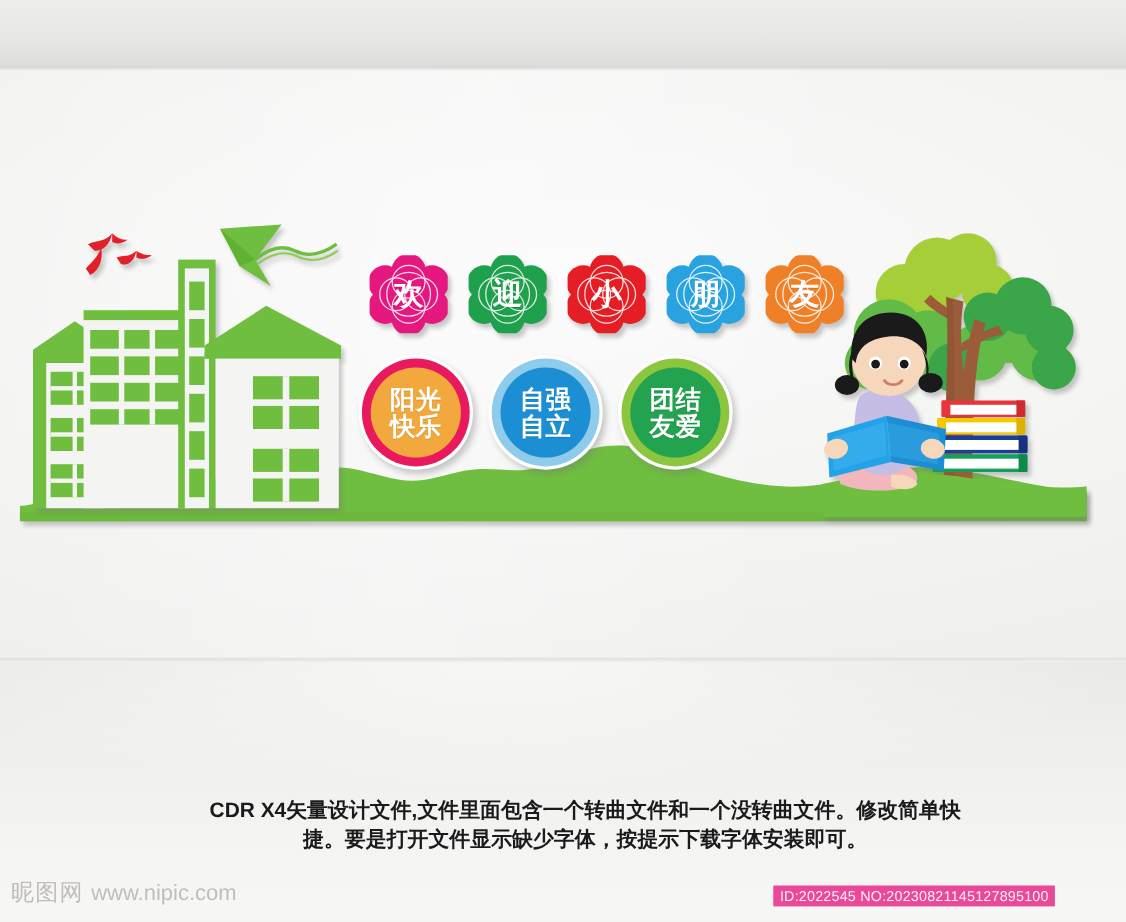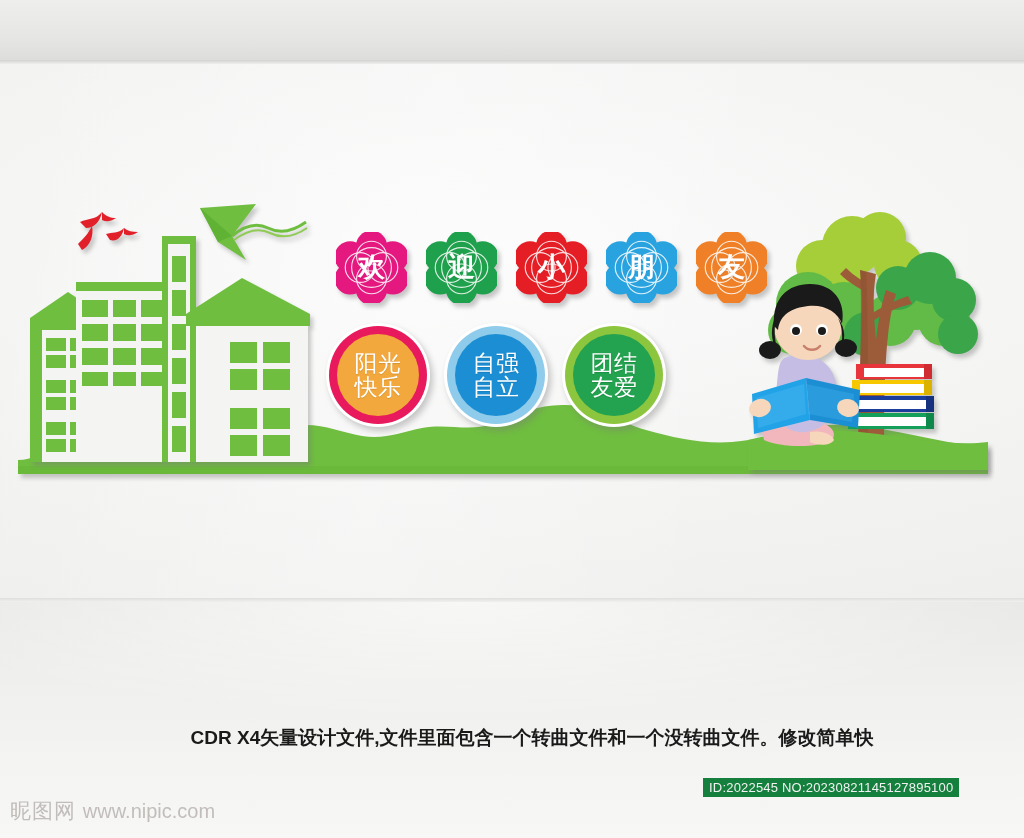--- a/index.html
+++ b/index.html
@@ -90,21 +90,21 @@
     background:#fff;
   }
   .circ .ring {
     position:absolute; inset:3px; border-radius:50%;
   }
   .circ .inner {
     position:absolute; inset:11px; border-radius:50%;
   }
   .circ .label {
     position:relative; z-index:3; color:#fff; text-align:center;
-    font-size:23px; font-weight:normal; line-height:1.05;
+    font-size:23px; font-weight:bold; line-height:1.05;
     letter-spacing:.5px;
     text-shadow:0 1px 1px rgba(0,0,0,.12);
   }
   .circ .label span { display:block; }
 
   
   #captions {
     position:absolute; left:0; top:718px; width:1024px; text-align:center;
   }
   .headline {
@@ -118,22 +118,22 @@
   .subline .l2 { display:block; }
 
   
   .wm-left {
     position:absolute; left:10px; top:797px;
     font-size:21px; color:#b9b4b1; letter-spacing:1px;
     opacity:.85; white-space:nowrap;
   }
   .wm-left .site { font-size:20px; letter-spacing:0px; }
   .wm-right {
-    position:absolute; left:703px; top:778px;
-    background:#15803d; color:#f2f2f2;
+    position:absolute; left:703px; top:805px;
+    background:#ec4899; color:#f2f2f2;
     font-size:13px; padding:2px 6px; letter-spacing:.2px;
     white-space:nowrap;
   }
 </style>
 </head>
 <body>
 
 <div id="room">
   <div class="ceiling"></div>
   <div class="ceiling-edge"></div>
@@ -479,20 +479,21 @@
         <span>友爱</span>
       </span>
     </div>
   </div>
 
 </div>
 
 <div id="captions">
   <div class="subline">
     <span>CDR X4矢量设计文件,文件里面包含一个转曲文件和一个没转曲文件。修改简单快</span>
+    <span class="l2">捷。要是打开文件显示缺少字体，按提示下载字体安装即可。</span>
   </div>
 </div>
 
 <div class="wm-left">
   <span>昵图网</span>
   <span class="site">www.nipic.com</span>
 </div>
 <div class="wm-right">ID:2022545 NO:20230821145127895100</div>
 
 </body></html>

